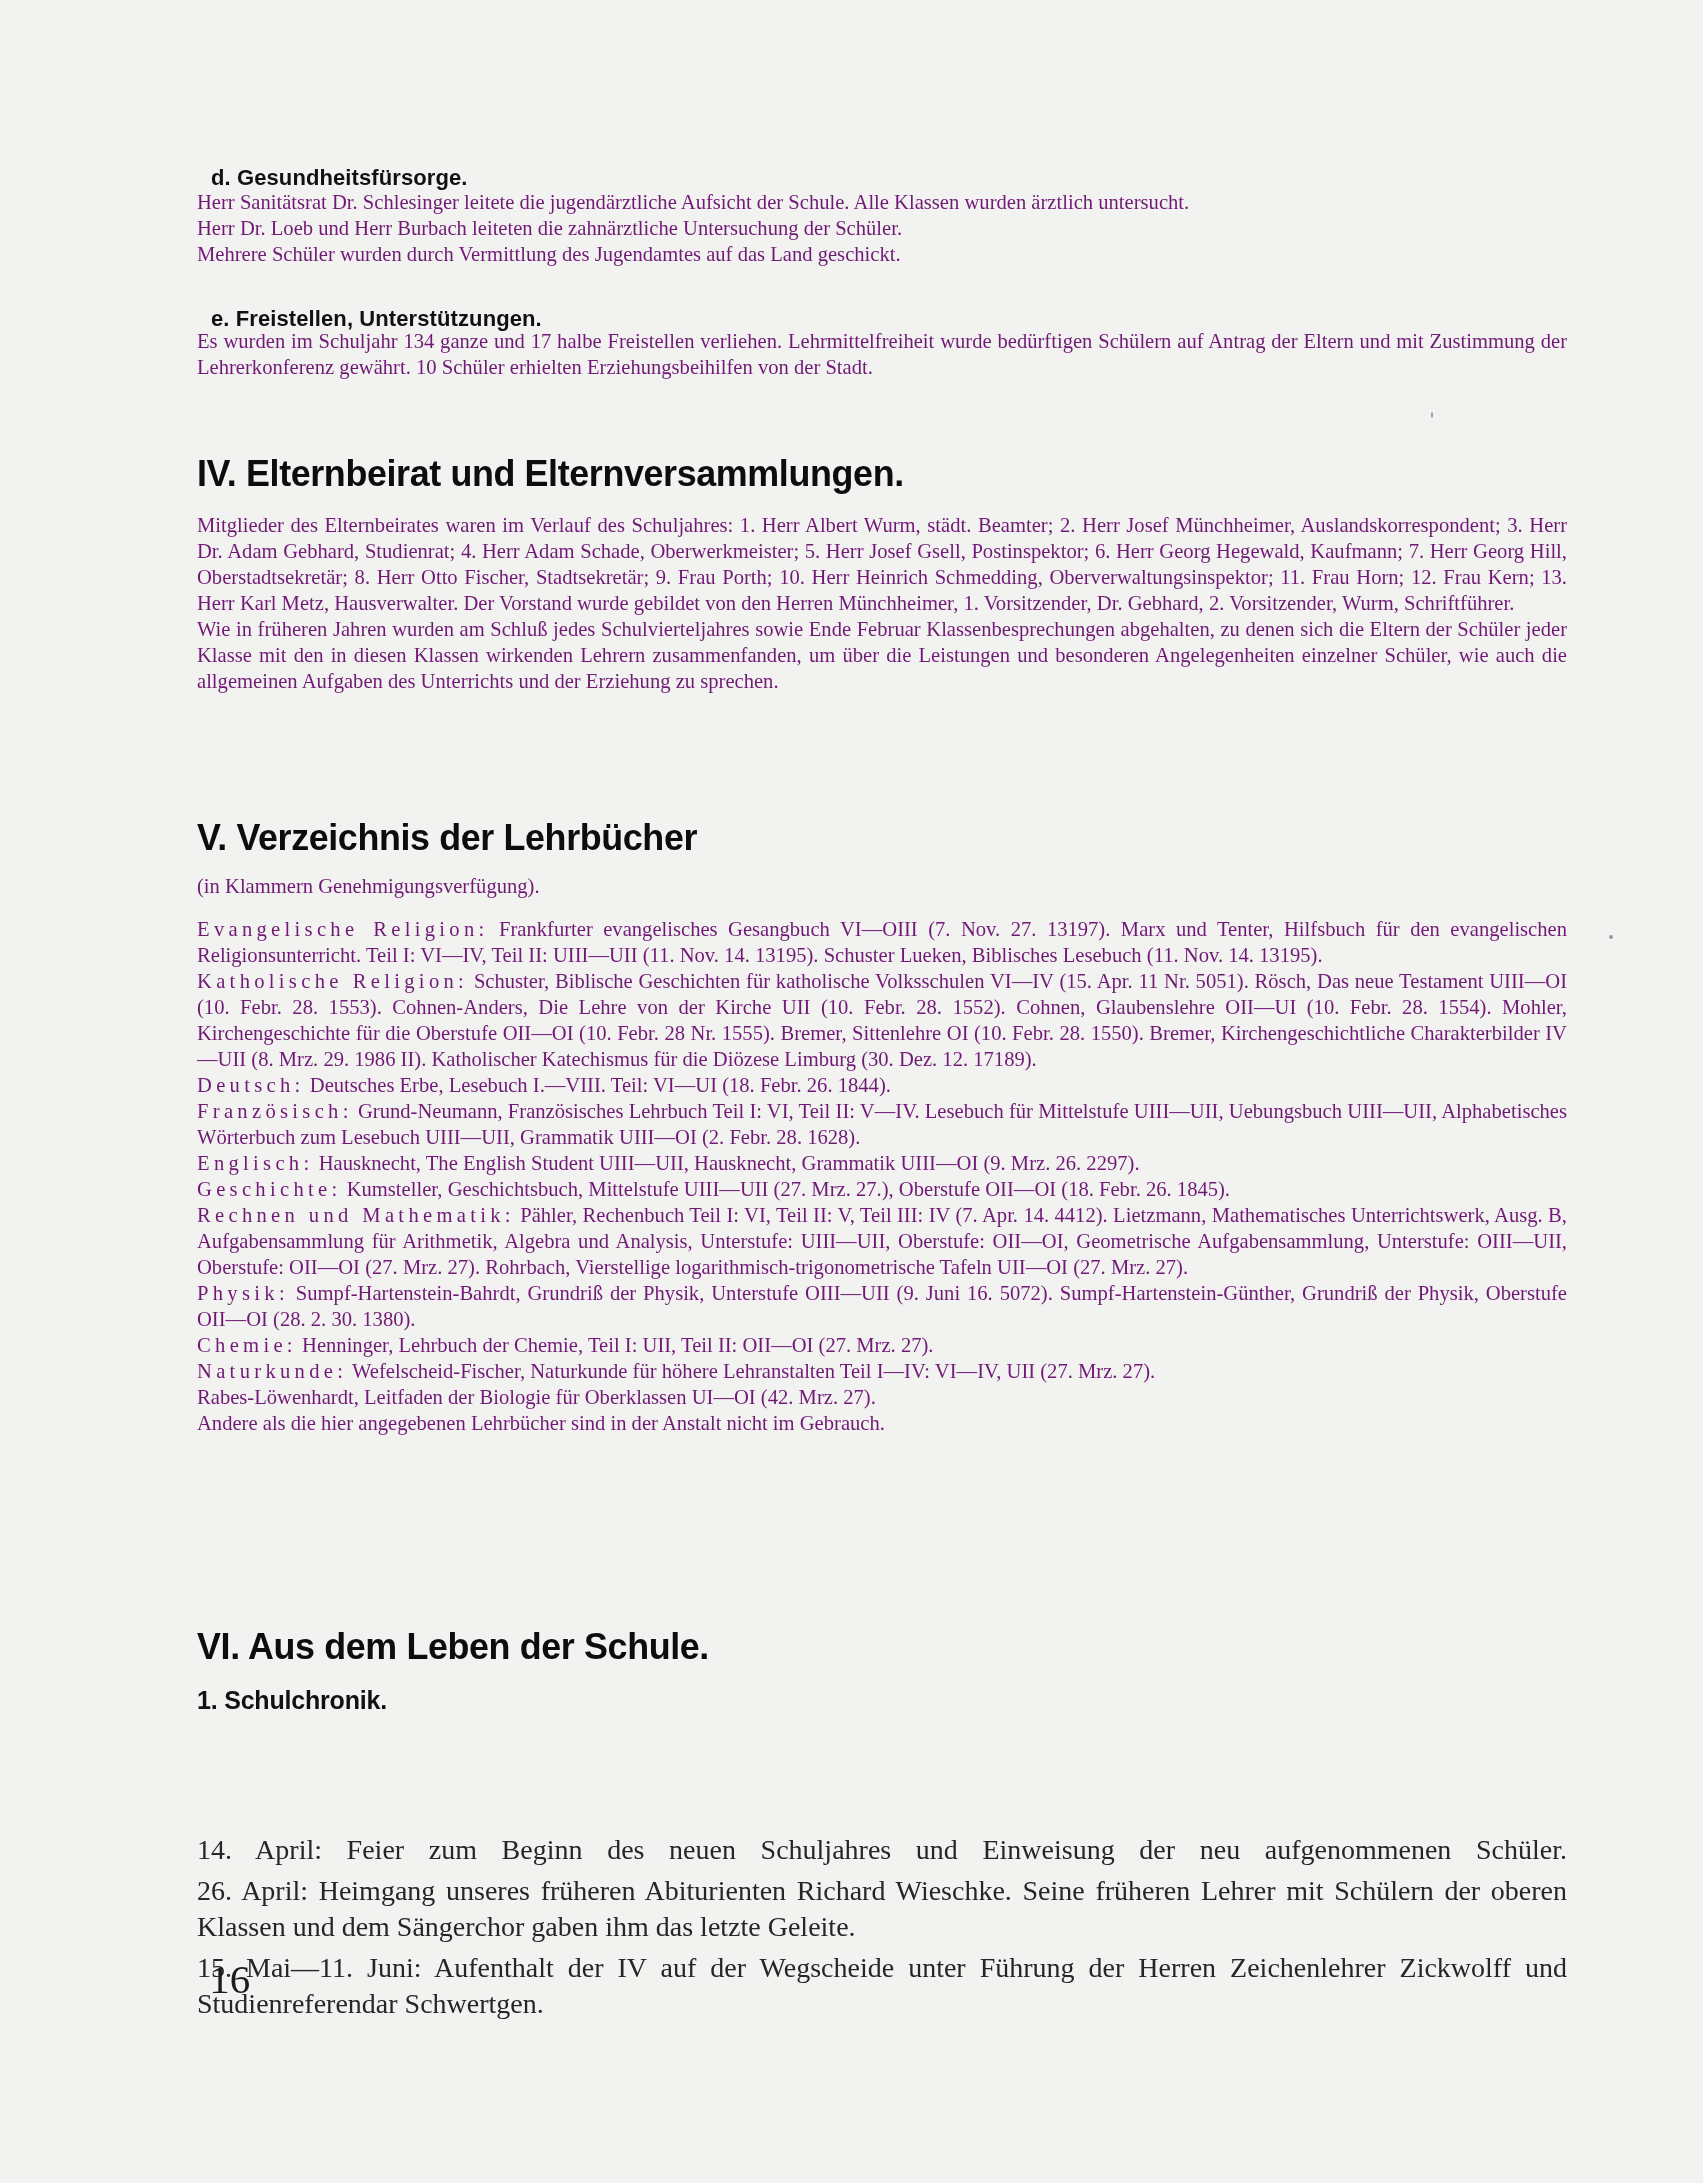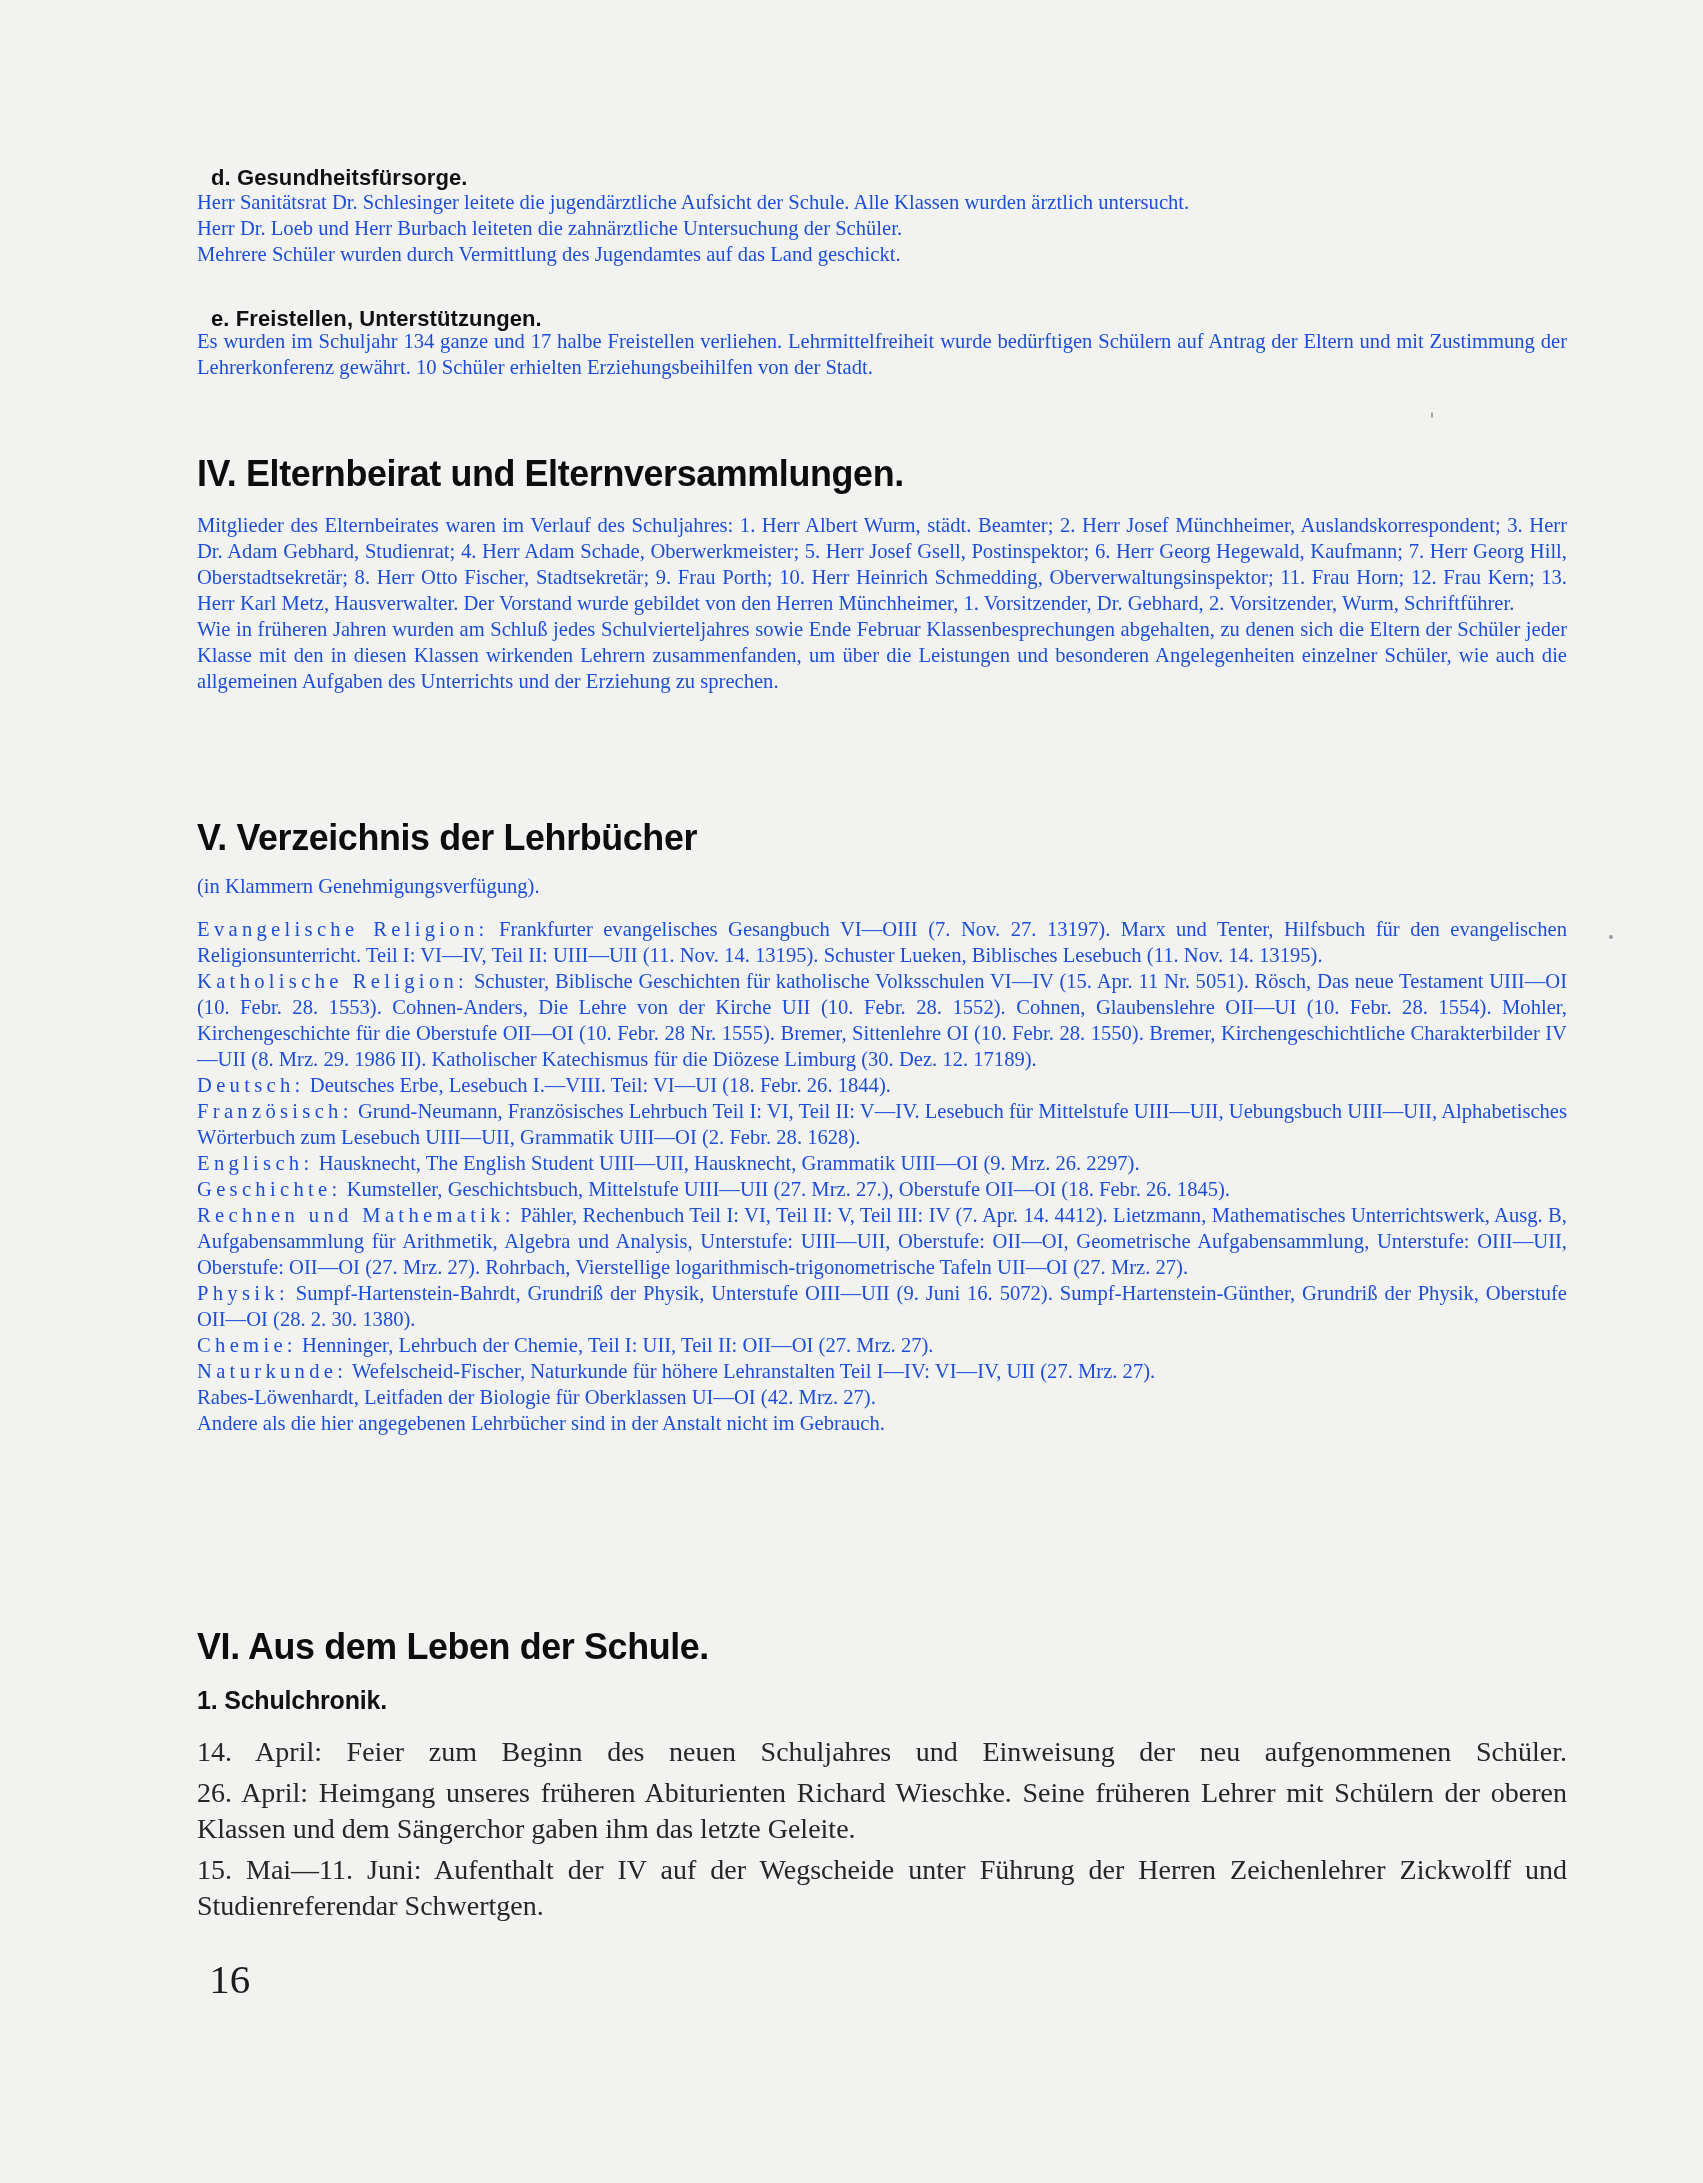--- a/index.html
+++ b/index.html
@@ -47,21 +47,21 @@
     font-size: 25px;
     color: #111;
     letter-spacing: -0.2px;
     margin: 0;
     line-height: 1;
   }
   .body {
     font-family: "Liberation Serif", "DejaVu Serif", serif;
     font-size: 20.6px;
     line-height: 26px;
-    color: #1d4ed8;
+    color: #701a75;
     text-align: justify;
     margin: 0;
   }
   .body p {
     margin: 0;
   }
   .body .last-left {
     text-align-last: left;
   }
   .spaced {
@@ -129,21 +129,21 @@
     <p class="last-left"><span class="spaced">Rechnen und Mathematik:</span><span> Pähler, Rechenbuch Teil I: VI, Teil II: V, Teil III: IV (7. Apr. 14. 4412). Lietzmann, Mathematisches Unterrichtswerk, Ausg. B, Aufgabensammlung für Arithmetik, Algebra und Analysis, Unterstufe: UIII—UII, Oberstufe: OII—OI, Geometrische Aufgabensammlung, Unterstufe: OIII—UII, Oberstufe: OII—OI (27. Mrz. 27). Rohrbach, Vierstellige logarithmisch-trigonometrische Tafeln UII—OI (27. Mrz. 27).</span></p>
     <p class="last-left"><span class="spaced">Physik:</span><span> Sumpf-Hartenstein-Bahrdt, Grundriß der Physik, Unterstufe OIII—UII (9. Juni 16. 5072). Sumpf-Hartenstein-Günther, Grundriß der Physik, Oberstufe OII—OI (28. 2. 30. 1380).</span></p>
     <p class="last-left"><span class="spaced">Chemie:</span><span> Henninger, Lehrbuch der Chemie, Teil I: UII, Teil II: OII—OI (27. Mrz. 27).</span></p>
     <p class="last-left"><span class="spaced">Naturkunde:</span><span> Wefelscheid-Fischer, Naturkunde für höhere Lehranstalten Teil I—IV: VI—IV, UII (27. Mrz. 27).</span></p>
     <p class="last-left">Rabes-Löwenhardt, Leitfaden der Biologie für Oberklassen UI—OI (42. Mrz. 27).</p>
     <p class="last-left">Andere als die hier angegebenen Lehrbücher sind in der Anstalt nicht im Gebrauch.</p>
   </div>
 
   <h2 class="h-main abs" style="top:1628px;">VI. Aus dem Leben der Schule.</h2>
   <h3 class="h-chron abs" style="top:1688px;">1. Schulchronik.</h3>
-  <div class="chron abs" style="top:1734px;">
+  <div class="chron abs" style="top:1832px;">
     <p class="last-left" style="text-align-last:justify;">14. April: Feier zum Beginn des neuen Schuljahres und Einweisung der neu aufgenommenen Schüler.</p>
     <p class="last-left">26. April: Heimgang unseres früheren Abiturienten Richard Wieschke. Seine früheren Lehrer mit Schülern der oberen Klassen und dem Sängerchor gaben ihm das letzte Geleite.</p>
     <p class="last-left">15. Mai—11. Juni: Aufenthalt der IV auf der Wegscheide unter Führung der Herren Zeichenlehrer Zickwolff und Studienreferendar Schwertgen.</p>
   </div>
 
   <p class="pagenum">16</p>
 </div>
 
 <div class="speck" style="left:1431px; top:412px; width:2.1px; height:6.4px;"></div>
 <div class="speck" style="left:1609px; top:935px; width:4.3px; height:4.3px;"></div>

